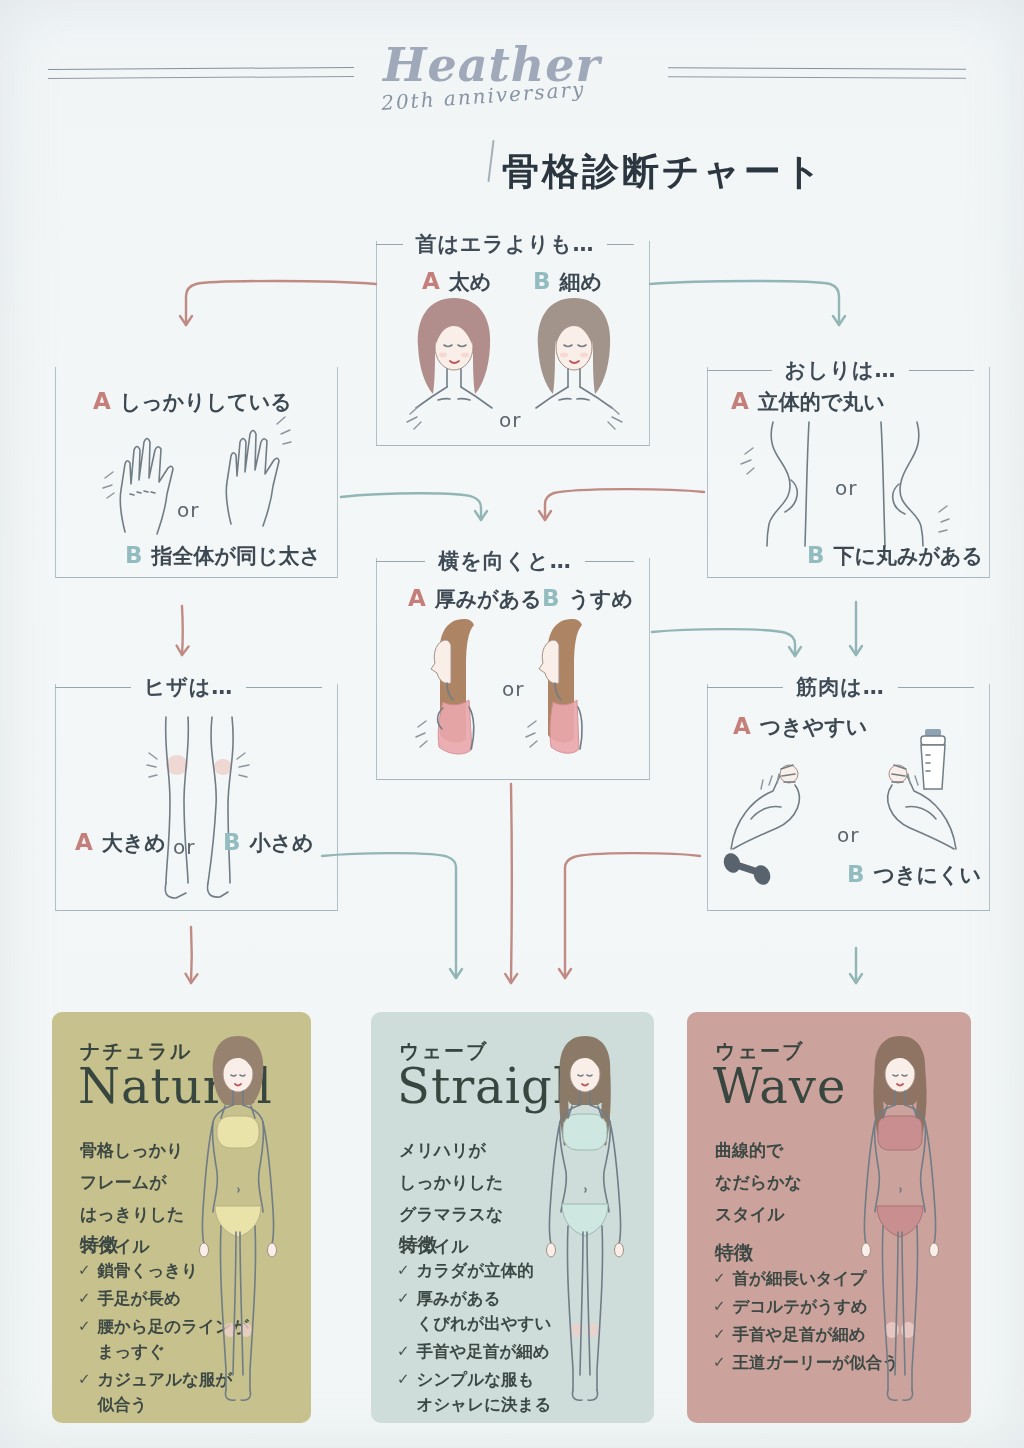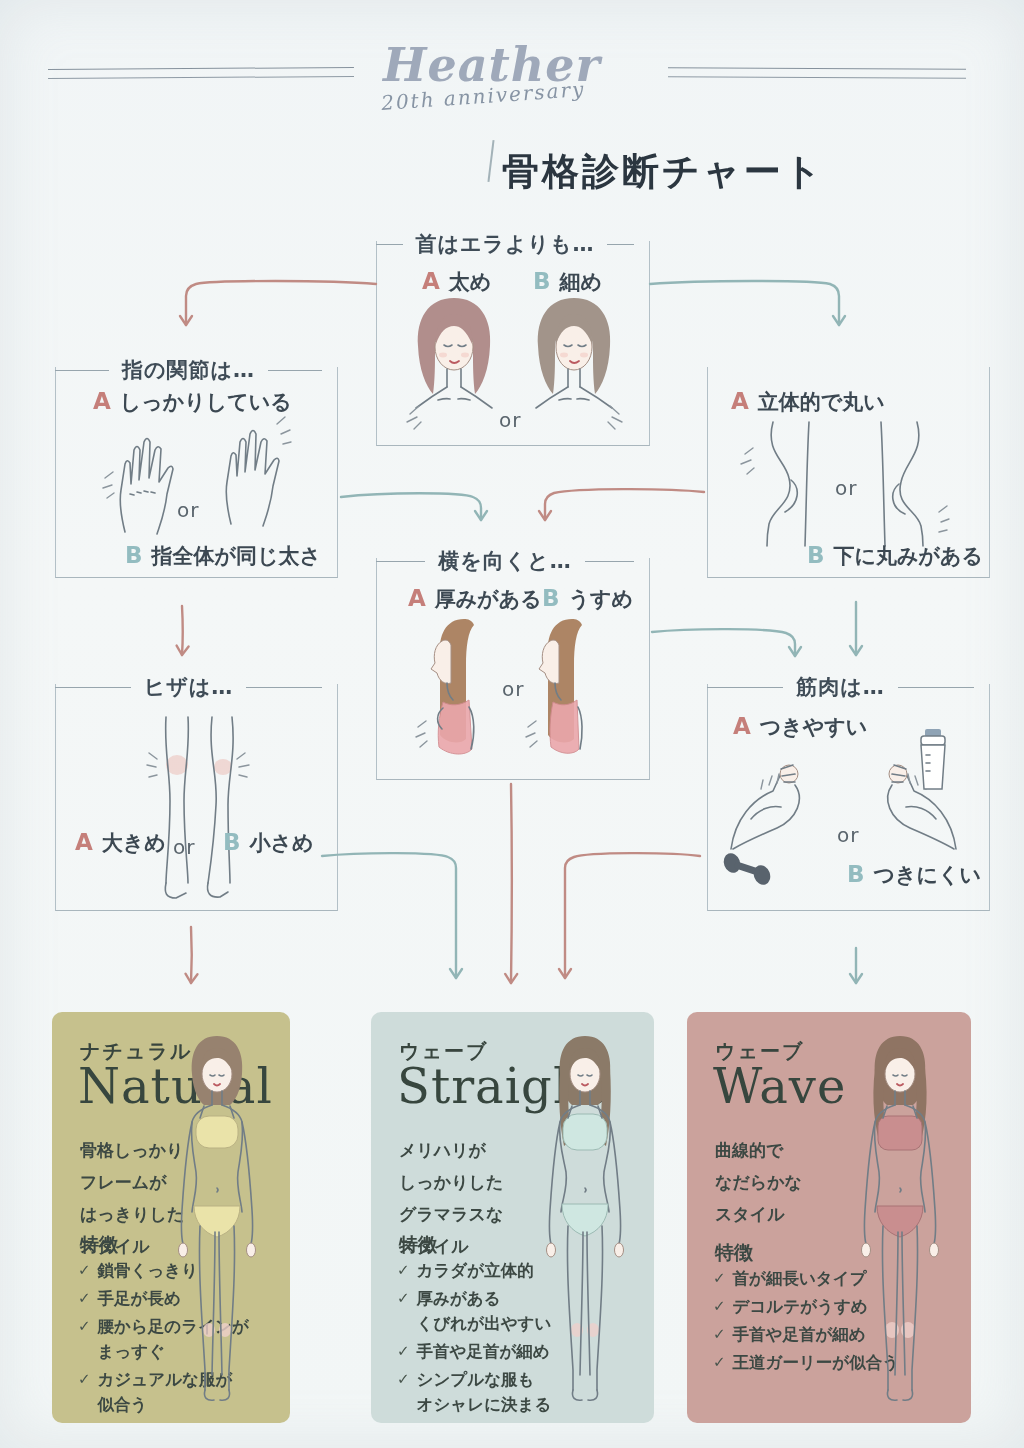--- a/index.html
+++ b/index.html
@@ -124,25 +124,20 @@
       <path class="lip" d="M48,69 q4,4 9,0"></path>
       <path class="ln" d="M46,77 L46,95 M58,77 L58,95"></path>
       <path class="ln" d="M14,116 C30,104 41,98 46,95 M90,116 C74,104 63,98 58,95"></path>
       <path class="ln" d="M37,108 q8,-2 12,-1 M67,108 q-8,-2 -12,-1"></path>
       <path class="emph" d="M97,122 L88,114 M100,130 L90,125 M93,137 L86,130"></path>
     </svg>
     <div class="or" style="left:123px;top:178px;">or</div>
   </div>
 
   <div class="qbox" style="left:55px;top:356px;width:283px;height:222px;">
-    <div class="qtitle">
-      <span class="tline"></span>
-      <span class="ttext">指の関節は…</span>
-      <span class="tline"></span>
-    </div>
     <div class="qbody"></div>
     <div class="opt" style="left:38px;top:32px;">
       <span class="letter letter-a">A</span>
       <span>しっかりしている</span>
     </div>
     <svg class="abs" style="left:46px;top:64px;" width="88" height="115" viewBox="0 0 88 115">
       <path class="ln" d="M24,112 C20,96 18,82 20,70 L24,44 q2,-6 5,-1 L30,64 L33,30 q3,-7 6,0 L38,60 L43,22 q3,-7 6,0 L48,58 L54,30 q3,-6 6,-1 L58,62 L67,48 q4,-4 5,1 L66,74 C64,92 60,102 56,114"></path>
       <path class="ln" d="M29,74 l4,1 M36,72 l4,1 M43,71 l4,1 M50,72 l4,1"></path>
       <path class="emph" d="M4,58 L12,52 M2,68 L11,65 M6,78 L13,73"></path>
     </svg>
@@ -151,20 +146,25 @@
       <path class="emph" d="M70,12 L78,5 M74,22 L83,18 M76,32 L84,30"></path>
     </svg>
     <div class="or" style="left:122px;top:142px;">or</div>
     <div class="opt" style="left:70px;top:186px;">
       <span class="letter letter-b">B</span>
       <span>指全体が同じ太さ</span>
     </div>
   </div>
 
   <div class="qbox" style="left:707px;top:356px;width:283px;height:222px;">
+    <div class="qtitle">
+      <span class="tline"></span>
+      <span class="ttext">おしりは…</span>
+      <span class="tline"></span>
+    </div>
     <div class="qbody"></div>
     <div class="opt" style="left:24px;top:32px;">
       <span class="letter letter-a">A</span>
       <span>立体的で丸い</span>
     </div>
     <svg class="abs" style="left:28px;top:62px;" width="95" height="130" viewBox="0 0 95 130">
       <path class="ln" d="M38,4 C30,34 50,42 54,60 C60,84 38,90 34,106 C32,116 32,122 32,128"></path>
       <path class="ln" d="M56,62 C66,70 64,86 50,94"></path>
       <path class="ln" d="M74,4 C72,40 72,60 70,128"></path>
       <path class="emph" d="M10,36 L18,30 M6,46 L16,42 M12,56 L19,50"></path>
@@ -308,21 +308,21 @@
     <path class="ar" d="M182,606 C183,624 183,640 182,655" marker-end="url(#ar)"></path>
     <path class="at" d="M856,602 C856,620 856,638 856,655" marker-end="url(#at)"></path>
     <path class="at" d="M652,632 C692,628 770,628 786,633 Q795,636 795,644 L795,656" marker-end="url(#at)"></path>
     <path class="ar" d="M191,927 C192,946 192,964 191,983" marker-end="url(#ar)"></path>
     <path class="at" d="M322,856 C362,852 437,852 448,857 Q456,860 456,868 L456,978" marker-end="url(#at)"></path>
     <path class="ar" d="M511,784 C512,840 512,920 511,983" marker-end="url(#ar)"></path>
     <path class="ar" d="M700,856 C670,852 588,852 574,857 Q565,860 565,868 L565,978" marker-end="url(#ar)"></path>
     <path class="at" d="M856,948 C856,960 856,972 856,983" marker-end="url(#at)"></path>
   </svg>
 
-  <div class="card card-natural" style="left:52px;width:238px;">
+  <div class="card card-natural" style="left:52px;width:259px;">
     <div class="kana">ナチュラル</div>
     <div class="name">Natural</div>
     <div class="desc">骨格しっかり
 フレームが
 はっきりした
 スタイル</div>
     <div class="feat-label">特徴</div>
     <ul class="features">
       <li>
           <span class="chk">✓</span>

